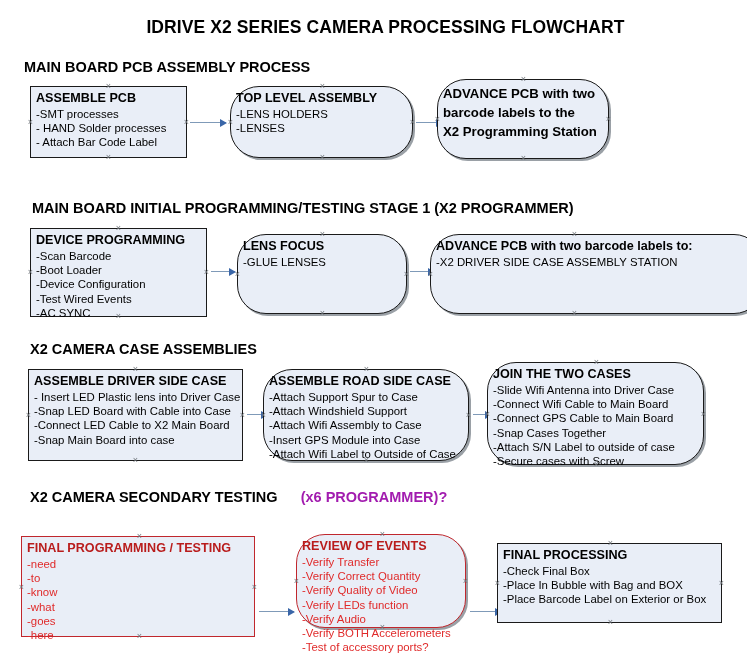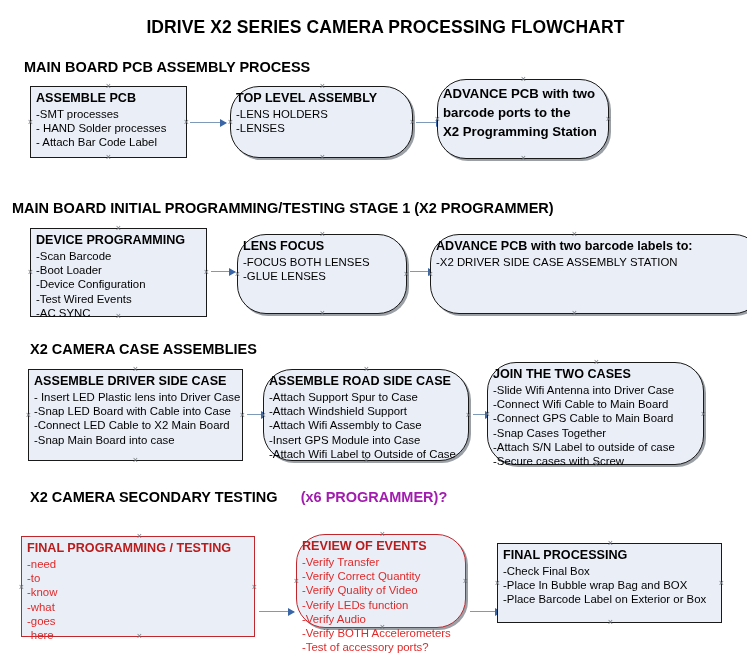--- a/index.html
+++ b/index.html
@@ -147,29 +147,29 @@
     <span class="hx" style="left:-4px; top:32px;"></span>
     <span class="hx" style="right:-4px; top:32px;"></span>
   </div>
 
   <div class="conn" style="left:416px; top:122px; width:26px;">
     <span class="head"></span>
   </div>
 
   <div class="box shadow" style="left:437px; top:79px; width:172px; height:80px;">
     <div class="btw">ADVANCE PCB with two</div>
-    <div class="btw">barcode ports to the</div>
+    <div class="btw">barcode labels to the</div>
     <div class="btw"> X2 Programming Station</div>
     <span class="hx" style="left:82px; top:-4px;"></span>
     <span class="hx" style="left:82px; bottom:-4px;"></span>
     <span class="hx" style="left:-4px; top:36px;"></span>
     <span class="hx" style="right:-4px; top:36px;"></span>
   </div>
 
-  <div class="section-head" style="left:12px; top:200px;">
+  <div class="section-head" style="left:32px; top:200px;">
     <span>MAIN BOARD INITIAL PROGRAMMING/TESTING STAGE 1 (X2 PROGRAMMER)</span>
   </div>
 
   <div class="box" style="left:30px; top:228px; width:177px; height:89px;">
     <div class="bt">DEVICE PROGRAMMING</div>
     <div class="bl">-Scan Barcode</div>
     <div class="bl">-Boot Loader</div>
     <div class="bl">-Device Configuration</div>
     <div class="bl">-Test Wired Events</div>
     <div class="bl">-AC SYNC</div>
@@ -178,21 +178,20 @@
     <span class="hx" style="left:-4px; top:40px;"></span>
     <span class="hx" style="right:-4px; top:40px;"></span>
   </div>
 
   <div class="conn" style="left:211px; top:271px; width:24px;">
     <span class="head"></span>
   </div>
 
   <div class="box shadow" style="left:237px; top:234px; width:170px; height:80px;">
     <div class="bt">LENS FOCUS</div>
-    <div class="bl">-FOCUS BOTH LENSES</div>
     <div class="bl">-GLUE LENSES</div>
     <span class="hx" style="left:81px; top:-4px;"></span>
     <span class="hx" style="left:81px; bottom:-4px;"></span>
     <span class="hx" style="left:-4px; top:36px;"></span>
     <span class="hx" style="right:-4px; top:36px;"></span>
   </div>
 
   <div class="conn" style="left:410px; top:271px; width:24px;">
     <span class="head"></span>
   </div>
@@ -294,21 +293,21 @@
     <span class="hx" style="right:-4px; top:43px;"></span>
   </div>
 
   <div class="conn" style="left:470px; top:611px; width:31px;">
     <span class="head"></span>
   </div>
 
   <div class="box" style="left:497px; top:543px; width:225px; height:80px;">
     <div class="bt">FINAL PROCESSING</div>
     <div class="bl"> -Check Final Box</div>
-    <div class="bl">-Place In Bubble wrap Bag and BOX</div>
+    <div class="bl">-Place In Bubble with Bag and BOX</div>
     <div class="bl">-Place Barcode Label on Exterior or Box</div>
     <span class="hx" style="left:109px; top:-4px;"></span>
     <span class="hx" style="left:109px; bottom:-4px;"></span>
     <span class="hx" style="left:-4px; top:36px;"></span>
     <span class="hx" style="right:-4px; top:36px;"></span>
   </div>
 
 </div>
 
 </body></html>

